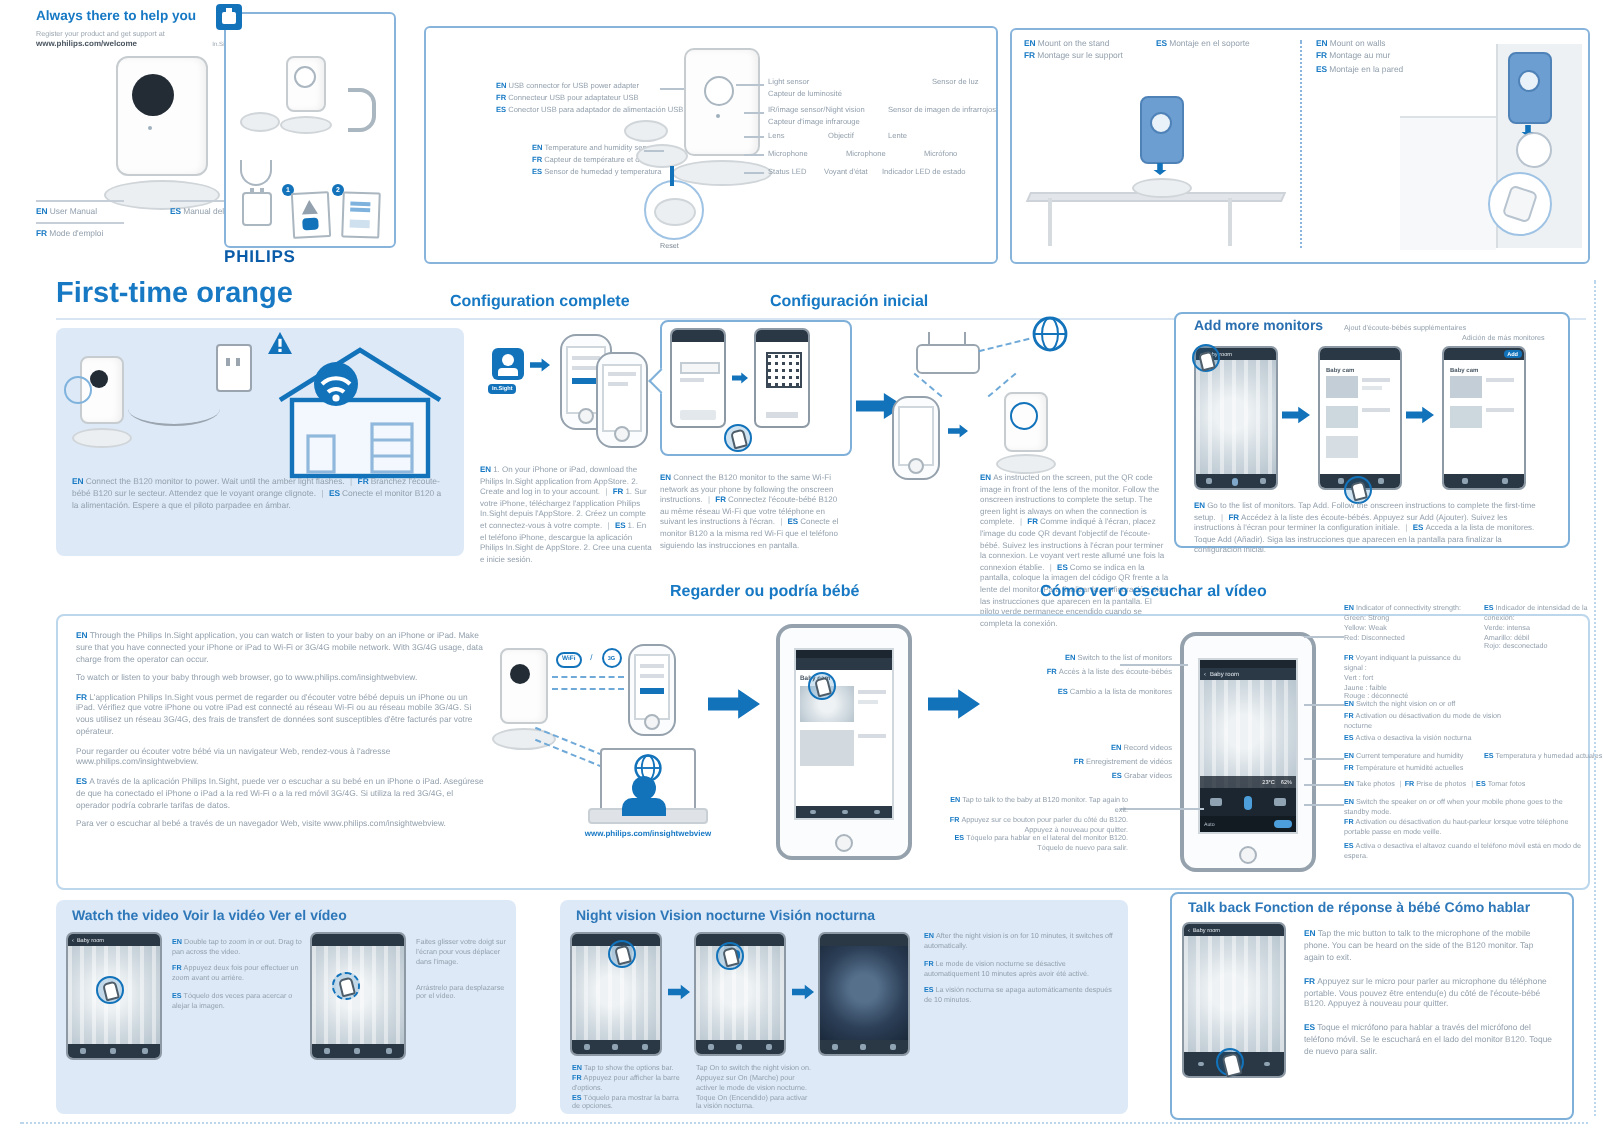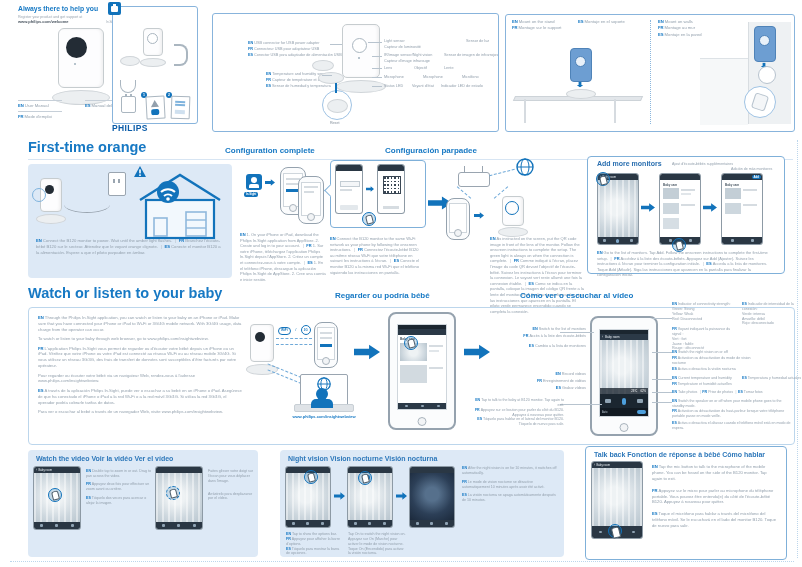--- a/index.html
+++ b/index.html
@@ -177,21 +177,21 @@
     <div class="camb-lens" style="left:7px;top:9px;width:9px;height:9px"></div>
     <div class="arr" style="left:9px;top:36px;width:6px;height:7px;transform:rotate(90deg)"></div>
   </div>
   <div style="position:absolute;left:758px;top:66px;width:16px;height:16px;border:1.2px solid #b7c3ce;border-radius:50%;background:#fff"></div>
   <div style="position:absolute;left:744px;top:86px;width:30px;height:30px;border:1.2px solid #9fc3e4;border-radius:50%;background:#fff">
     <div style="position:absolute;left:8px;top:7px;width:12px;height:14px;border:1.2px solid #b7c3ce;border-radius:3px;background:#f4f6f8;transform:rotate(18deg)"></div>
   </div>
 
   <div class="t h-big" style="left:28px;top:139px">First-time orange</div>
   <div class="t h-sub" style="left:225px;top:146px">Configuration complete</div>
-  <div class="t h-sub" style="left:385px;top:146px">Configuración parpadee</div>
+  <div class="t h-sub" style="left:385px;top:146px">Configuración inicial</div>
   <div style="position:absolute;left:28px;top:159px;width:765px;height:1px;background:#d7e5f3"></div>
 
   <div class="panel" style="left:28px;top:164px;width:204px;height:114px"></div>
   <div style="position:absolute;left:38px;top:178px;width:24px;height:46px">
     <div class="cam-body" style="left:2px;top:0;width:20px;height:32px"></div>
     <div class="cam-lens" style="left:7px;top:7px;width:9px;height:9px"></div>
     <div class="cam-base" style="left:-2px;top:36px;width:28px;height:8px"></div>
     <div style="position:absolute;left:-6px;top:10px;width:12px;height:12px;border:1.5px solid #7fb3dd;border-radius:50%"></div>
   </div>
   <div style="position:absolute;left:64px;top:196px;width:46px;height:16px;border-bottom:1.2px solid #9aa5b0;border-radius:0 0 50% 50%"></div>
@@ -363,21 +363,20 @@
     </div>
   </div>
   <div class="wr cap4" style="left:597px;top:250px;width:178px;font-size:4px">
     <span class="tag">EN</span><span>Go to the list of monitors. Tap Add. Follow the onscreen instructions to complete the first-time setup.</span>
     <span class="sep">|</span>
     <span class="tag">FR</span><span>Accédez à la liste des écoute-bébés. Appuyez sur Add (Ajouter). Suivez les instructions à l'écran pour terminer la configuration initiale.</span>
     <span class="sep">|</span>
     <span class="tag">ES</span><span>Acceda a la lista de monitores. Toque Add (Añadir). Siga las instrucciones que aparecen en la pantalla para finalizar la configuración inicial.</span>
   </div>
 
-  <div class="t h-big" style="left:28px;top:285px">Watch or listen to your baby</div>
   <div class="t h-sub" style="left:335px;top:291px">Regarder ou podría bébé</div>
   <div class="t h-sub" style="left:520px;top:291px">Cómo ver o escuchar al vídeo</div>
   <div style="position:absolute;left:28px;top:307px;width:765px;height:136px;border:1px solid #bcd6ec;border-radius:4px"></div>
 
   <div class="wr cap4" style="left:38px;top:315px;width:206px;display:flex;flex-direction:column;gap:3.5px">
     <div><span class="tag">EN</span><span>Through the Philips In.Sight application, you can watch or listen to your baby on an iPhone or iPad. Make sure that you have connected your iPhone or iPad to Wi-Fi or 3G/4G mobile network. With 3G/4G usage, data charge from the operator can occur.</span></div>
     <div><span>To watch or listen to your baby through web browser, go to www.philips.com/insightwebview.</span></div>
     <div><span class="tag">FR</span><span>L'application Philips In.Sight vous permet de regarder ou d'écouter votre bébé depuis un iPhone ou un iPad. Vérifiez que votre iPhone ou votre iPad est connecté au réseau Wi-Fi ou au réseau mobile 3G/4G. Si vous utilisez un réseau 3G/4G, des frais de transfert de données sont susceptibles d'être facturés par votre opérateur.</span></div>
     <div><span>Pour regarder ou écouter votre bébé via un navigateur Web, rendez-vous à l'adresse www.philips.com/insightwebview.</span></div>
     <div><span class="tag">ES</span><span>A través de la aplicación Philips In.Sight, puede ver o escuchar a su bebé en un iPhone o iPad. Asegúrese de que ha conectado el iPhone o iPad a la red Wi-Fi o a la red móvil 3G/4G. Si utiliza la red 3G/4G, el operador podría cobrarle tarifas de datos.</span></div>

